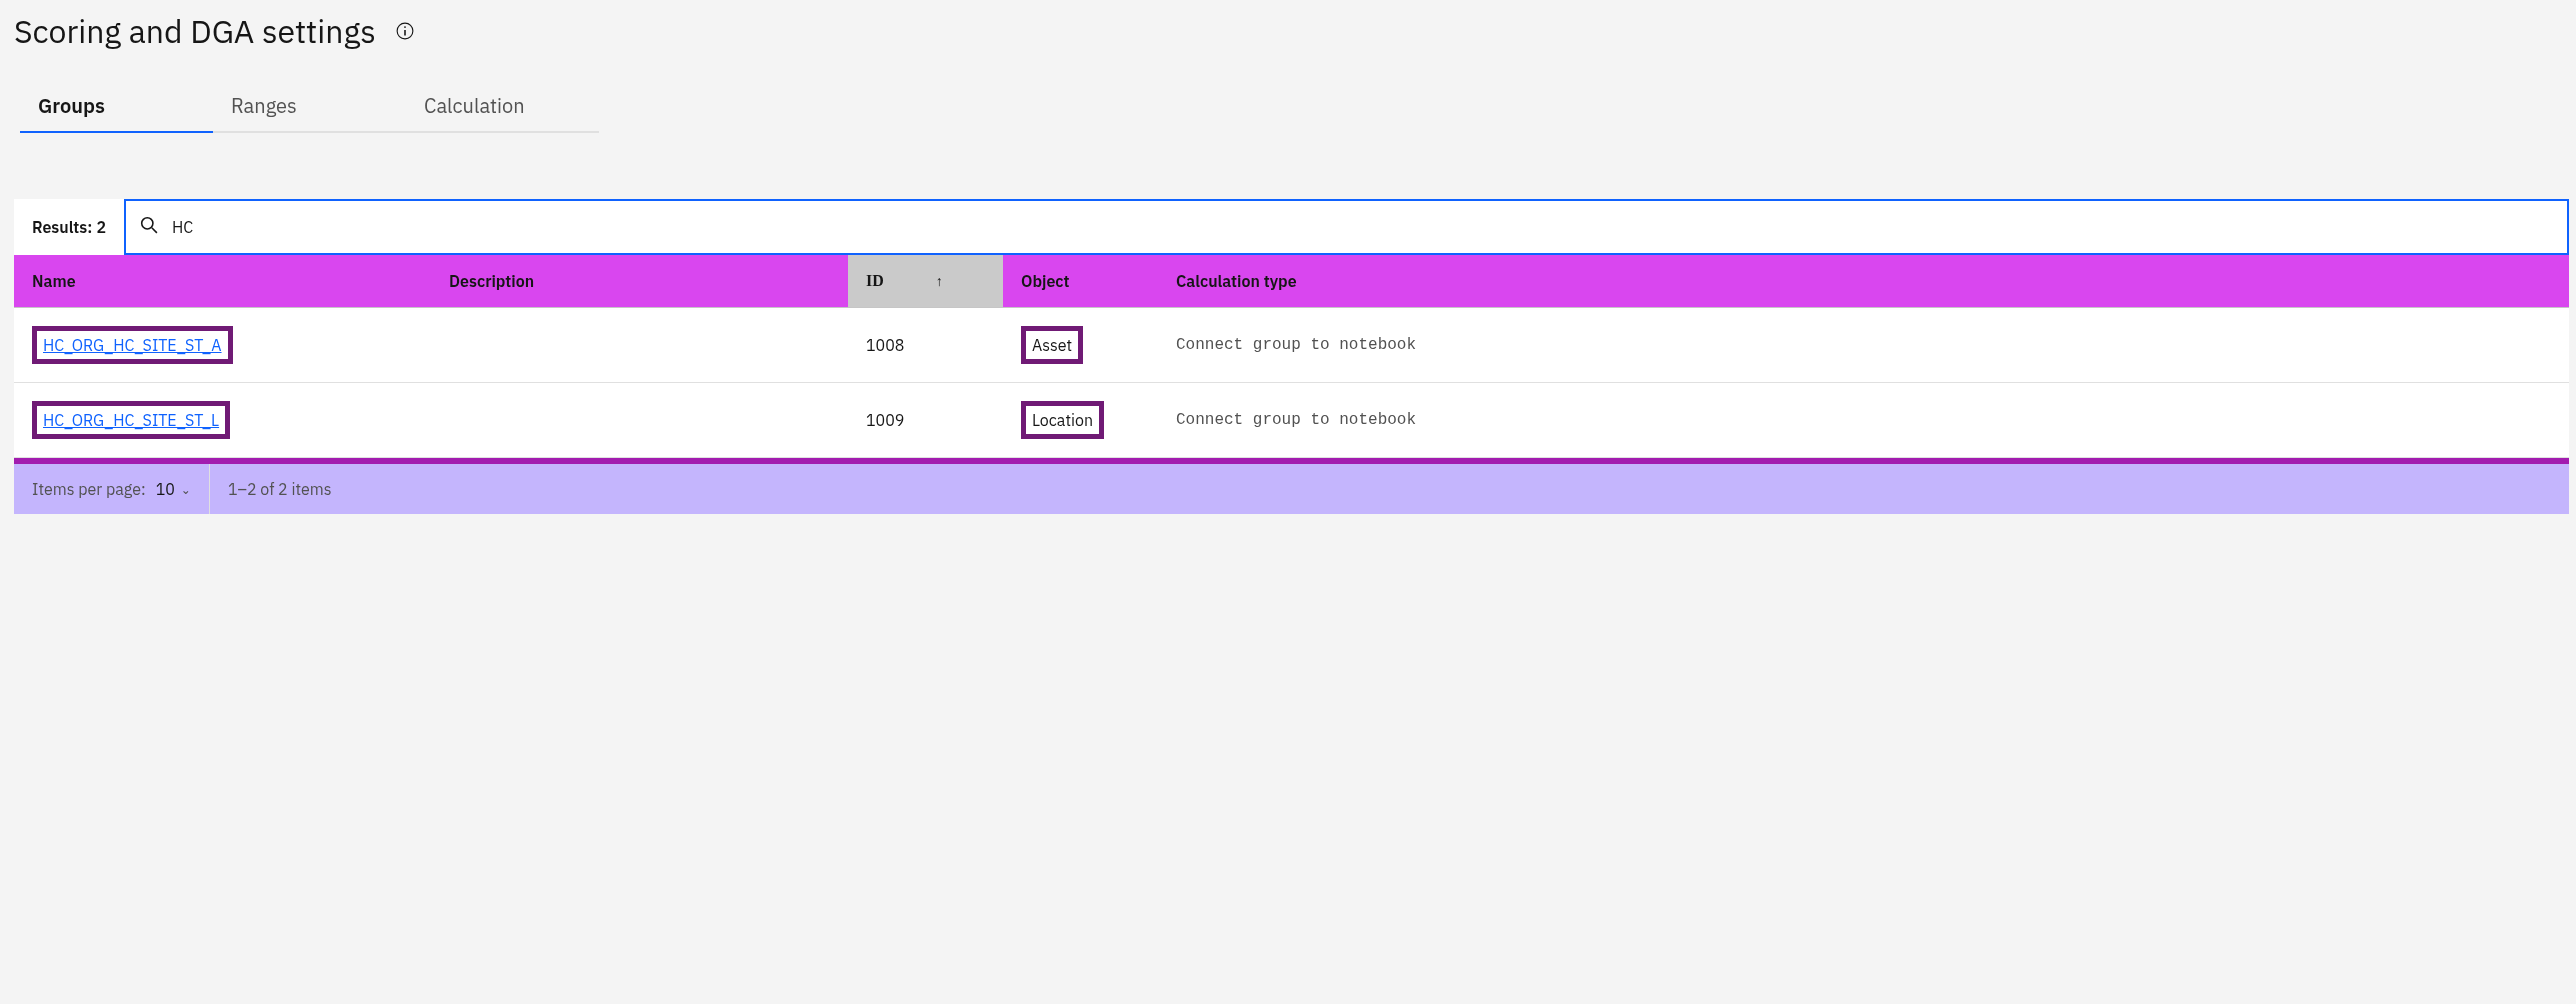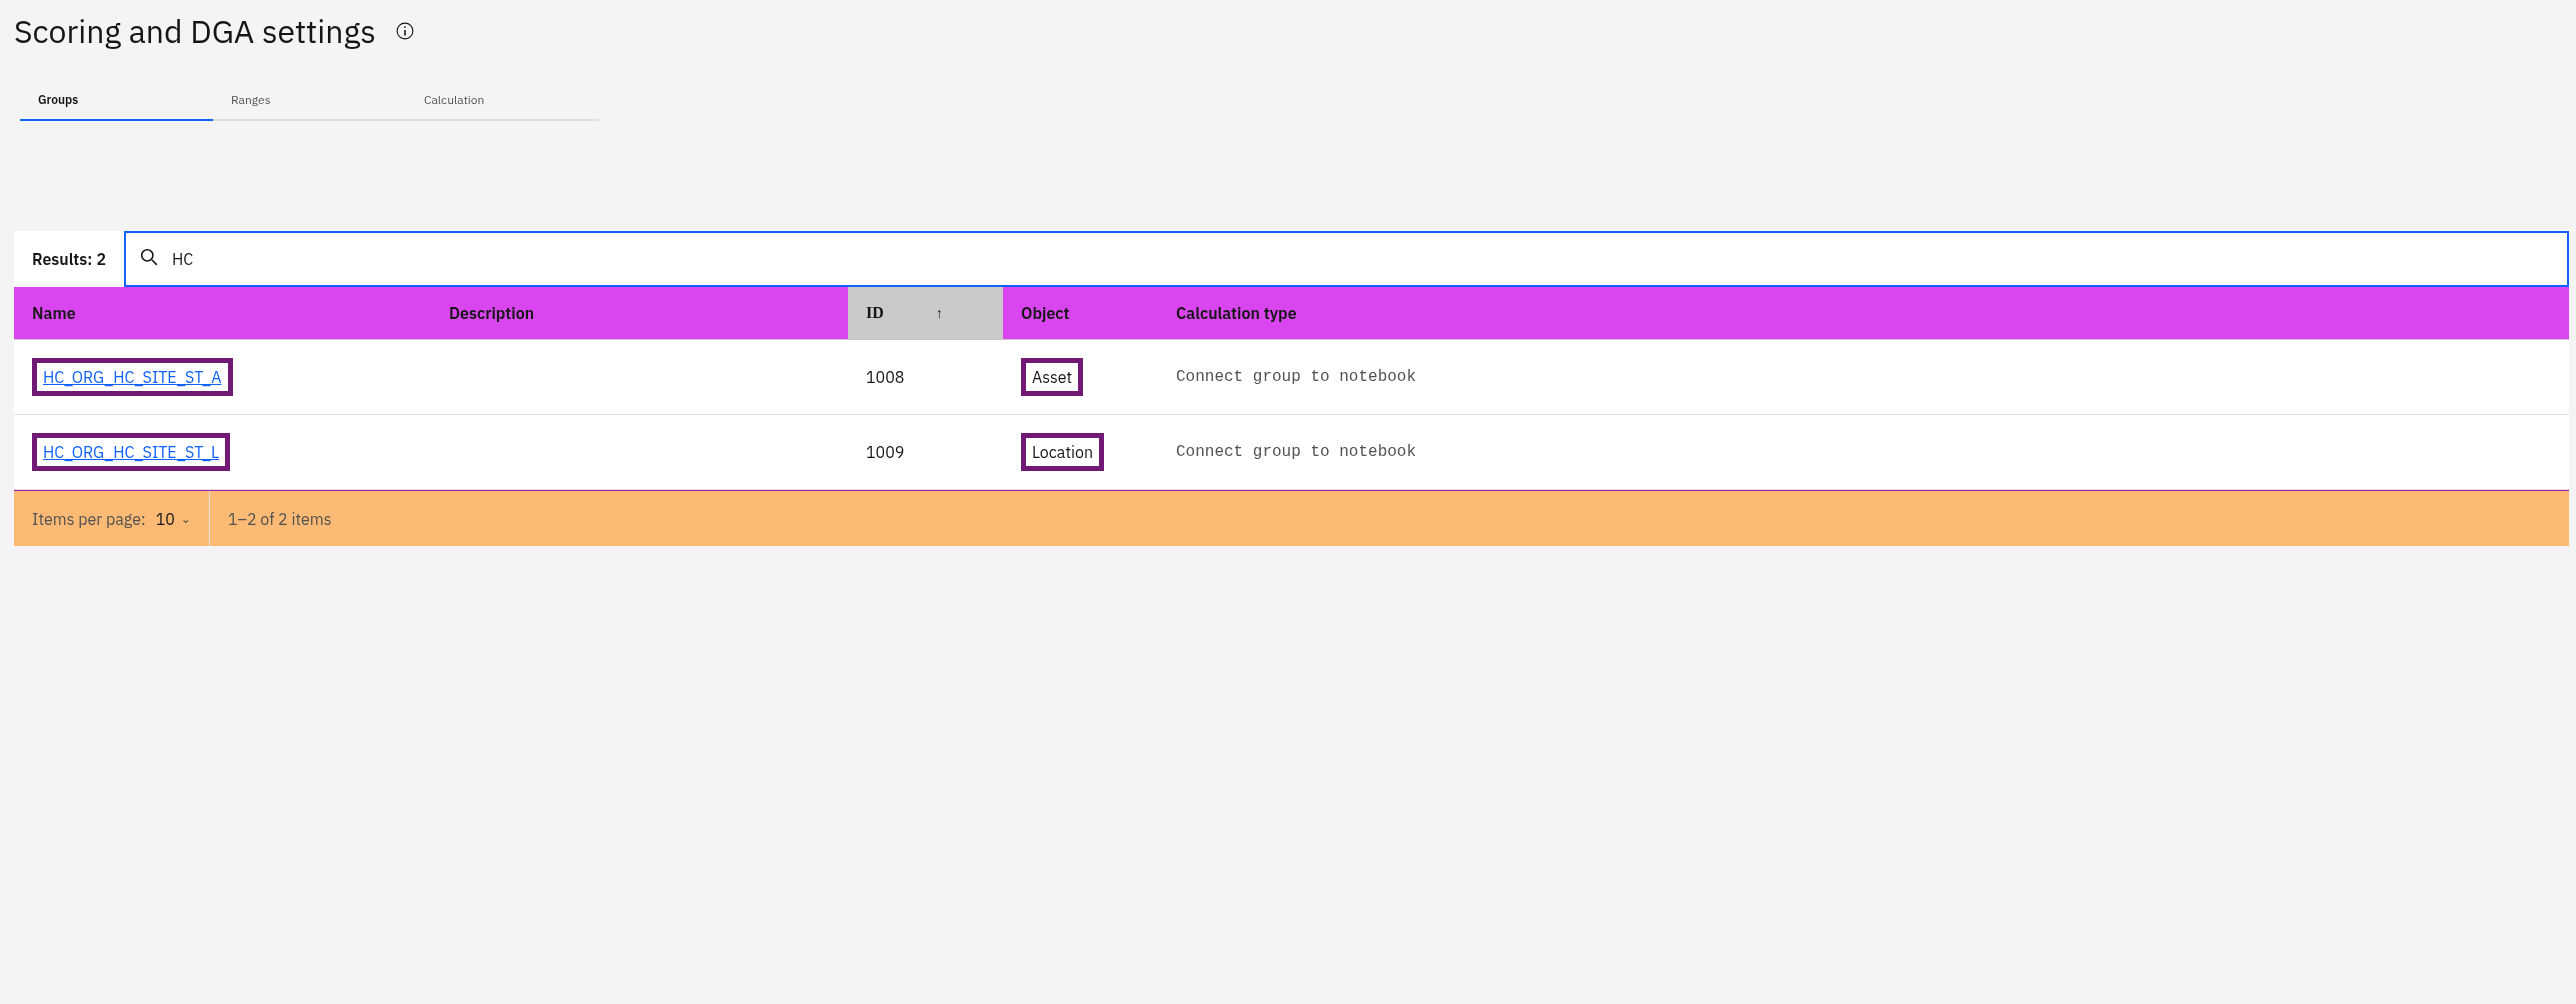--- a/index.html
+++ b/index.html
@@ -29,34 +29,34 @@
   }
   .info-icon svg { width: 18px; height: 18px; }
   .tabs {
     display: flex;
     gap: 0;
     margin-left: 6px;
   }
   .tab {
     padding: 12px 0;
     width: 193px;
-    font-size: 12px;
+    font-size: 20px;
     color: #525252;
     border-bottom: 2px solid #e0e0e0;
     cursor: pointer;
     text-align: left;
     padding-left: 18px;
   }
   .tab.active {
     color: #161616;
     font-weight: 600;
     border-bottom: 2px solid #0f62fe;
   }
   .content {
-    margin-top: 110px;
+    margin-top: 66px;
   }
   .search-row {
     display: flex;
     align-items: stretch;
     height: 56px;
   }
   .results-box {
     display: flex;
     align-items: center;
     padding: 0 18px;
@@ -120,24 +120,24 @@
   table.data td.muted { color: #525252; font-family: Liberation Mono, monospace; }
   .highlight-box {
     border: 5px solid #701a75;
     padding: 4px 6px;
     display: inline-block;
   }
   .pagination {
     display: flex;
     align-items: center;
     height: 56px;
-    background: #fdba74;
+    background: #c4b5fd;
     font-size: 16px;
     color: #525252;
-    border-top: 1px solid #a21caf;
+    border-top: 6px solid #a21caf;
   }
   .pag-left {
     display: flex;
     align-items: center;
     padding: 0 18px;
     gap: 10px;
     border-right: 1px solid #e0e0e0;
     height: 100%;
   }
   .pag-select {

